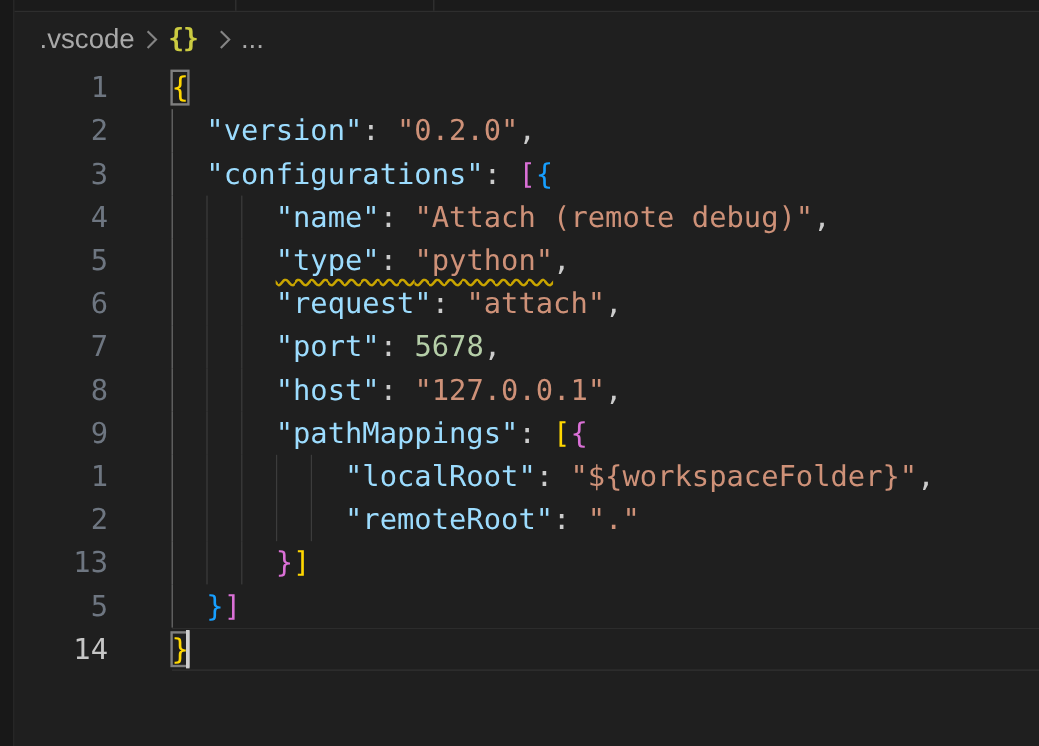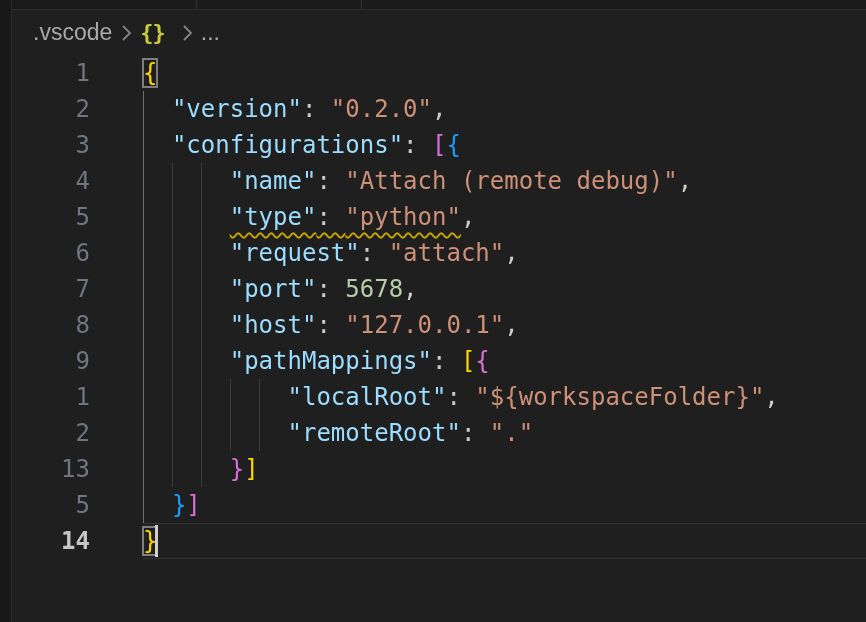--- a/index.html
+++ b/index.html
@@ -21,21 +21,21 @@
     font-size:23px; color:#a9a9a9; }
   .crumb { cursor:default; }
   .crumb-sep { margin:0 7px; display:flex; align-items:center; }
   .json-icon { font-family:"DejaVu Sans Mono",monospace; font-size:22px; color:#cbcb41;
     margin-right:8px; font-weight:bold; letter-spacing:-1px; }
   
   .code { position:relative; }
   .row { display:flex; height:36px; position:relative; }
   .gutter { width:131px; box-sizing:border-box; padding-right:53px; text-align:right;
     color:#6e7681; font:24px/36px "DejaVu Sans Mono",monospace; flex:0 0 auto; }
-  .row.active .gutter { color:#c6c6c6;font-weight:bold; }
+  .row.active .gutter { color:#c6c6c6; }
   .content { position:relative; flex:1 1 auto; font:24px/36px "DejaVu Sans Mono",monospace;
     white-space:pre; color:#cccccc; }
   .row.active .content { box-shadow: inset 0 1px 0 #323232, inset 0 -1px 0 #323232; }
   .guide { position:absolute; top:0; width:1px; height:36px; background:#3c3c3c; }
   .guide.on { background:#6e6e6e; }
   .tok { position:relative; z-index:2; }
   .boxed { outline:2px solid #7f7f7f; outline-offset:-1px; }
   .sq { text-decoration-line:underline; text-decoration-style:wavy;
     text-decoration-color:#c9a500; text-decoration-thickness:2px; text-underline-offset:7px; }
   .caret { position:absolute; top:2px; width:3px; height:32px; background:#cfcfcf; z-index:3; }

